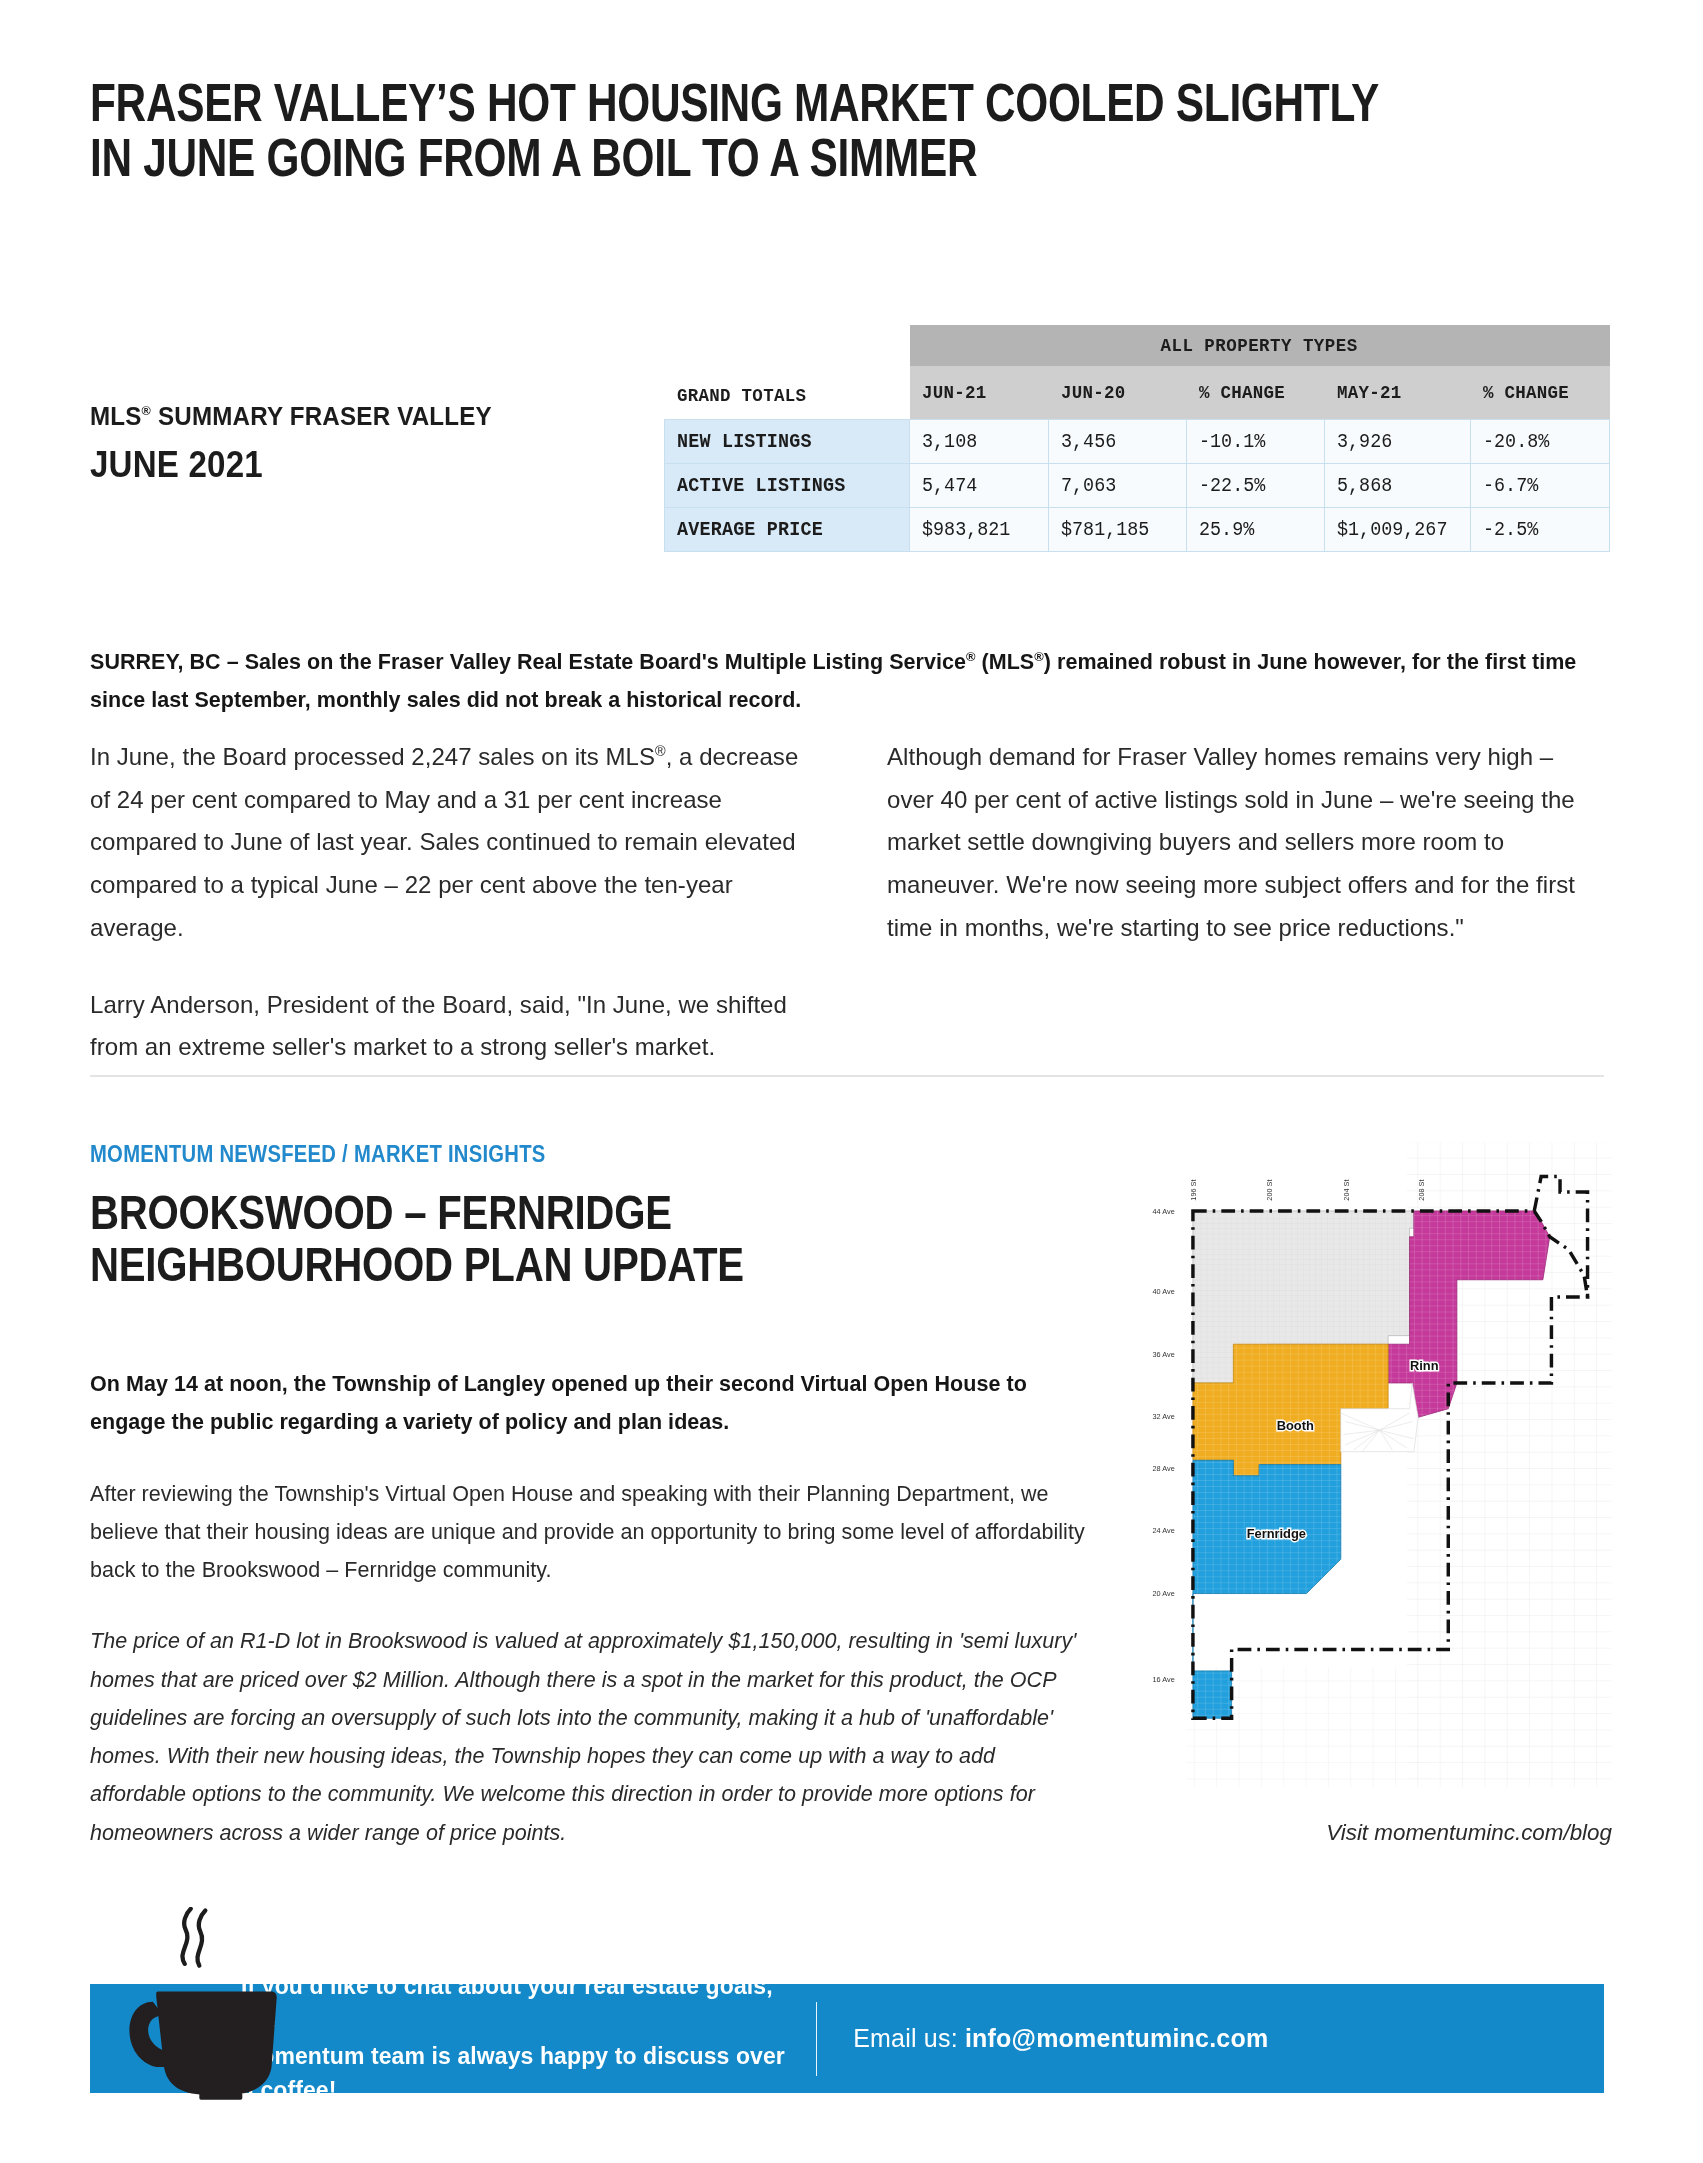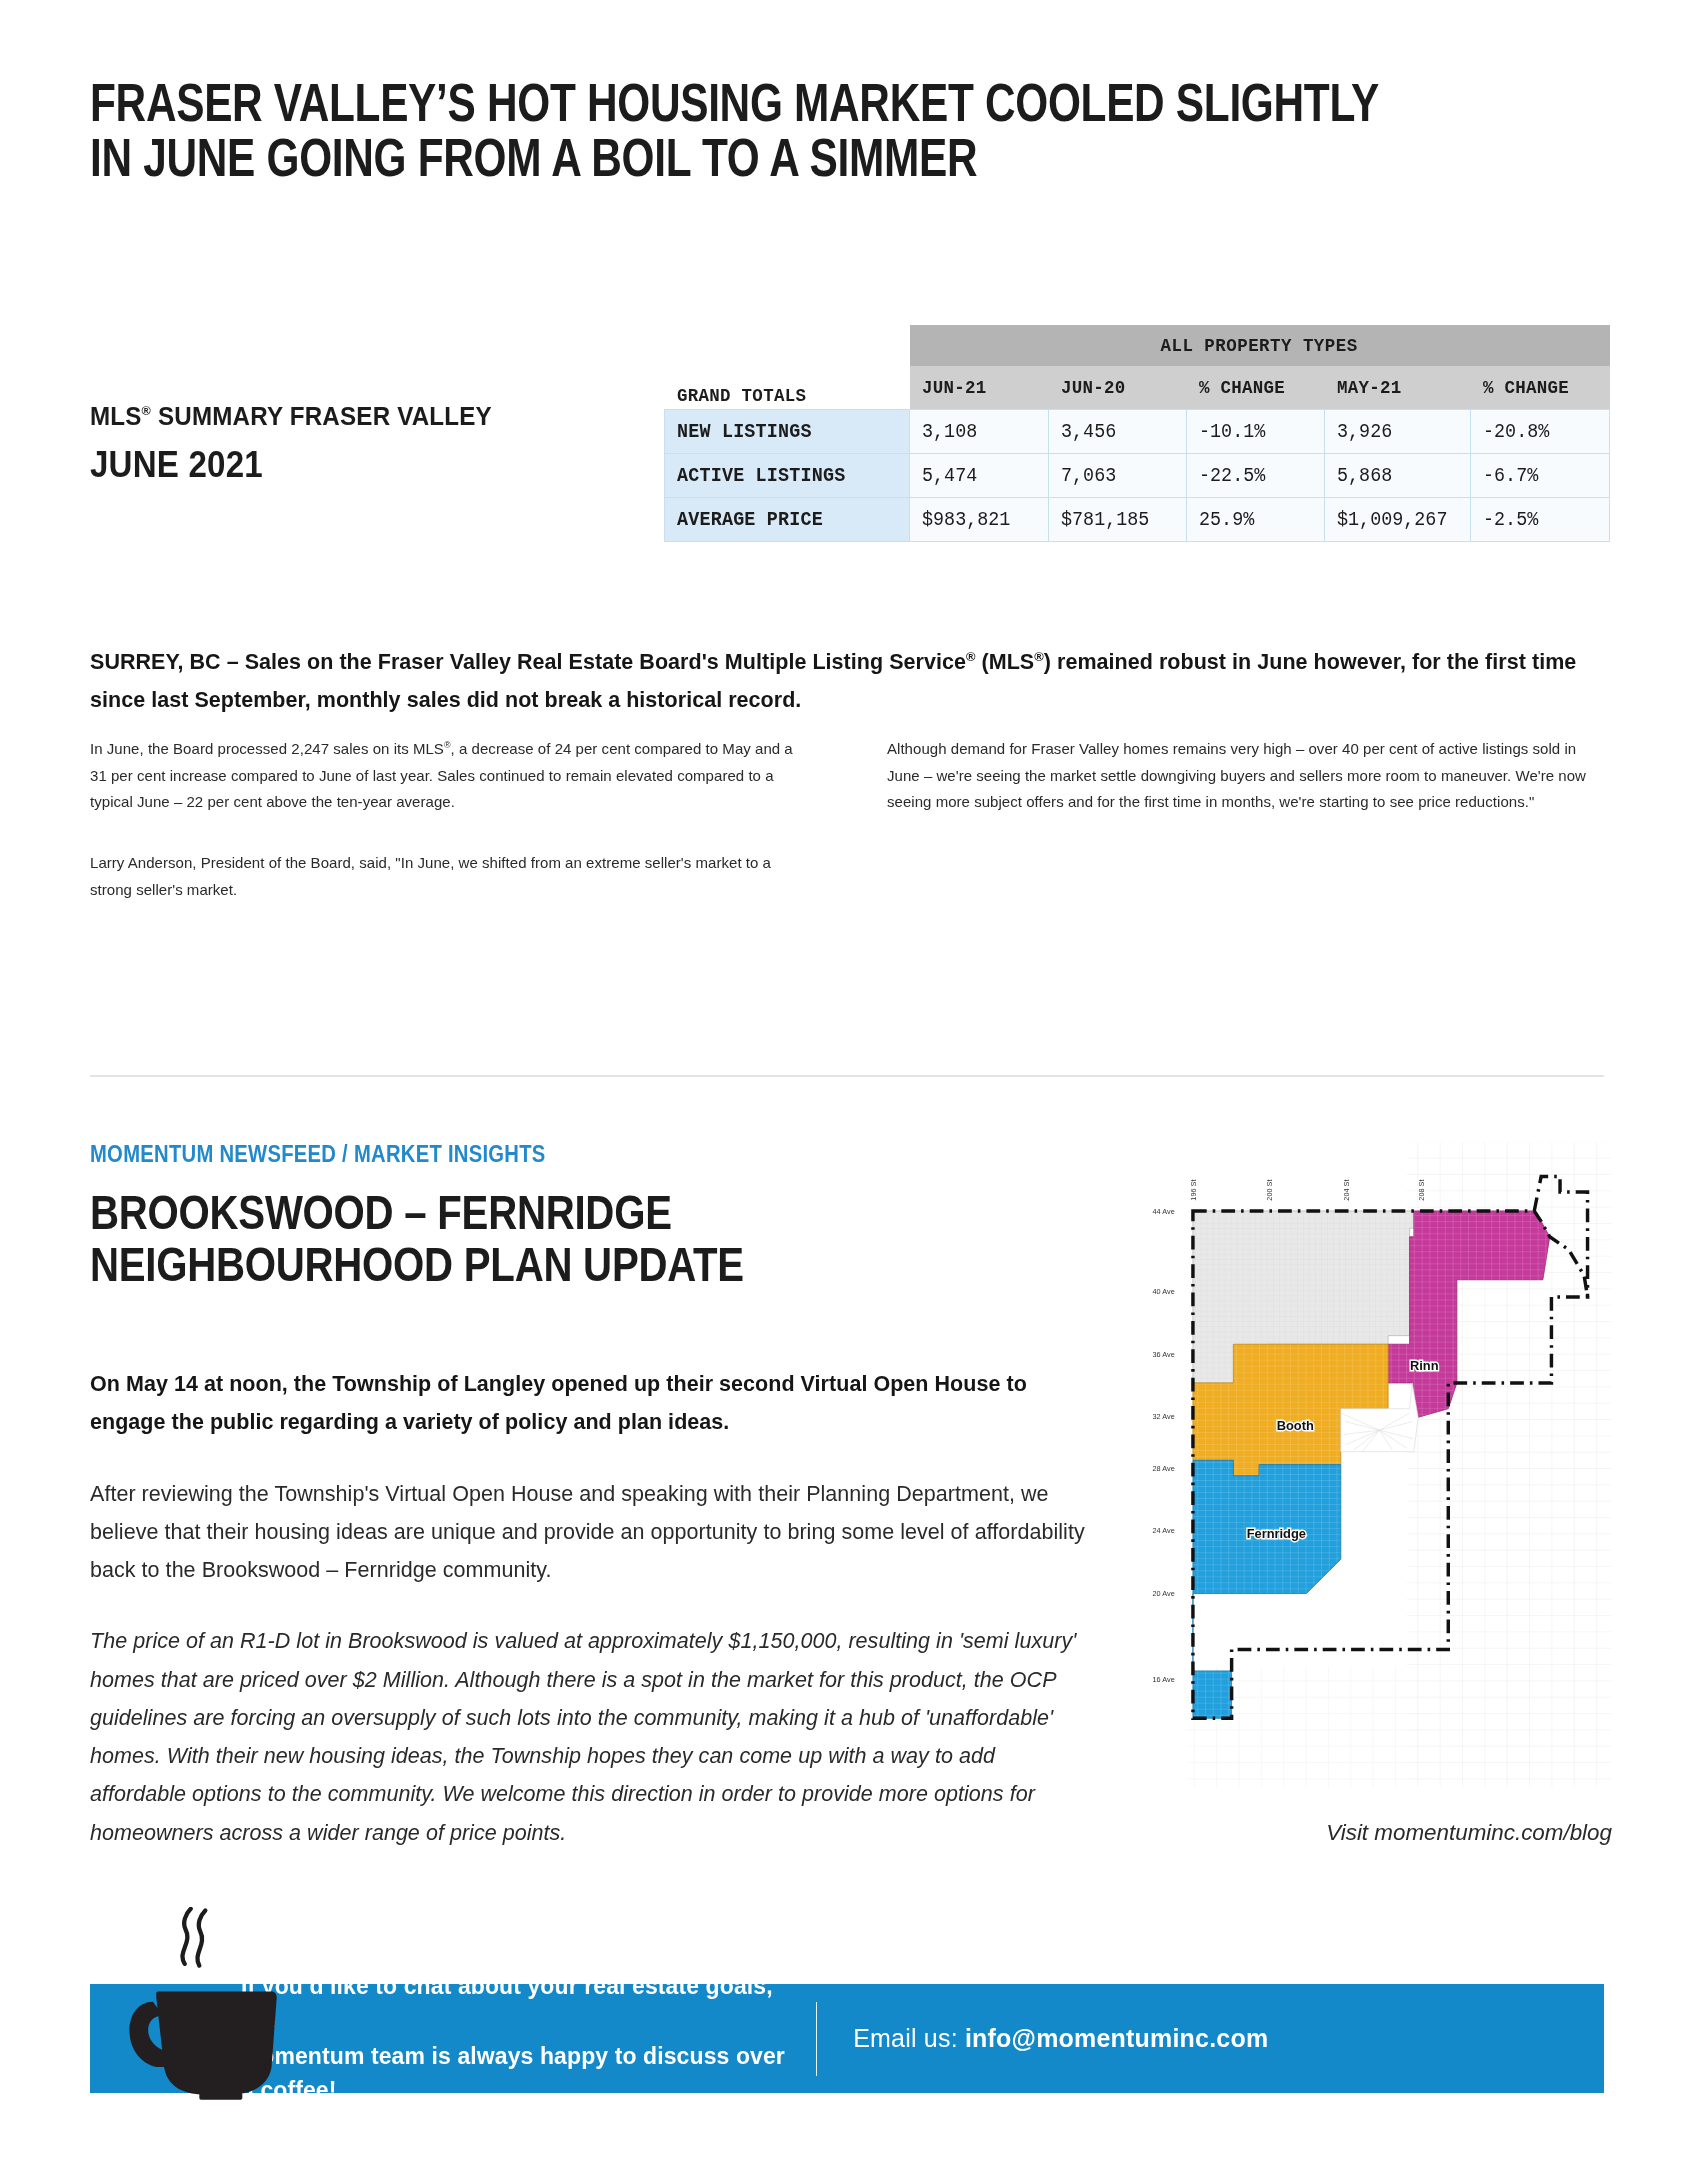--- a/index.html
+++ b/index.html
@@ -125,21 +125,21 @@
     color: #1c1c1c;
     height: 43px;
   }
   .stats .rowlabel-head {
     background: #ffffff;
     font-weight: 700;
     font-size: 19px;
     letter-spacing: 0.3px;
     color: #1c1c1c;
     vertical-align: bottom;
-    padding-bottom: 2px;
+    padding-bottom: 12px;
   }
   .stats tbody td {
     border: 0.9px solid #c8dff0;
     background: #f7fbfe;
     color: #1c1c1c;
     font-size: 20px;
     height: 43px;
   }
   .stats tbody td.rowlabel {
     background: #d8eaf8;
@@ -179,21 +179,21 @@
     left: 90px;
     top: 736px;
     width: 1514px;
     display: flex;
     gap: 80px;
   }
   .body-col { width: 717px; }
   .body-col p {
     margin: 0 0 34px 0;
     font-family: "Liberation Sans Narrow", "Liberation Sans", sans-serif;
-    font-size: 15px;
+    font-size: 24px;
     line-height: 1.78;
     color: #2a2a2a;
     letter-spacing: 0.04px;
   }
   .body-col p sup { font-size: 0.6em; vertical-align: super; }
 
   
   .divider {
     position: absolute;
     left: 90px;

